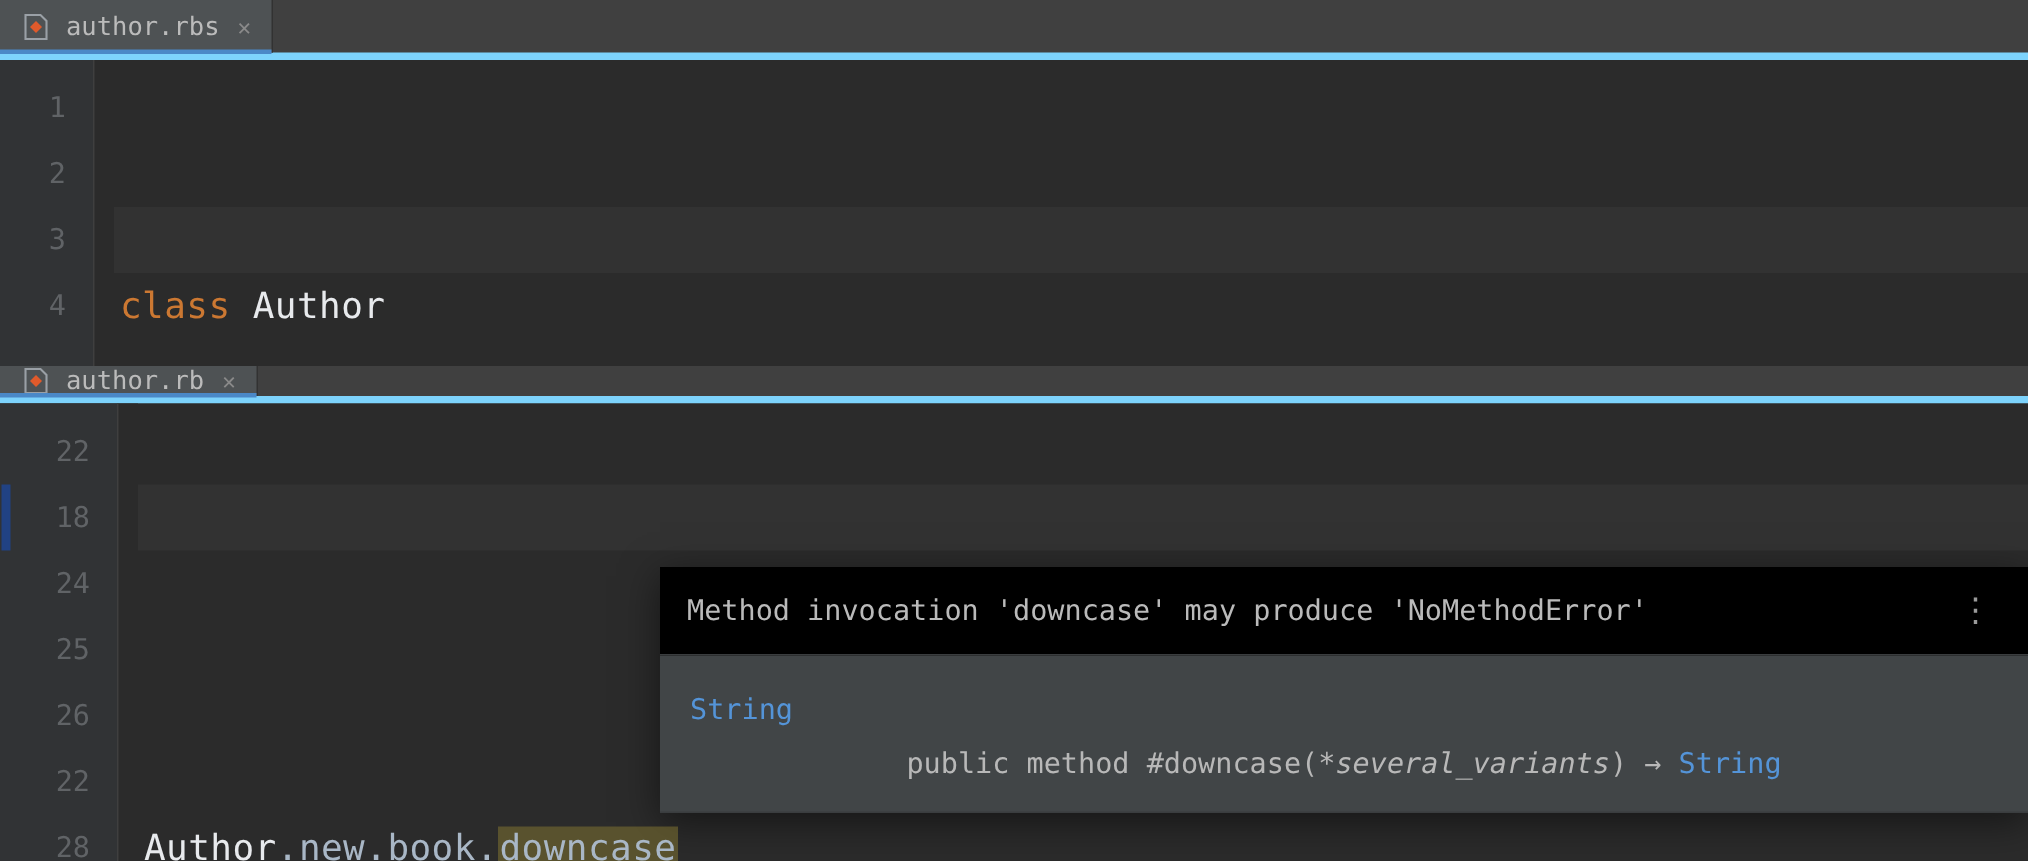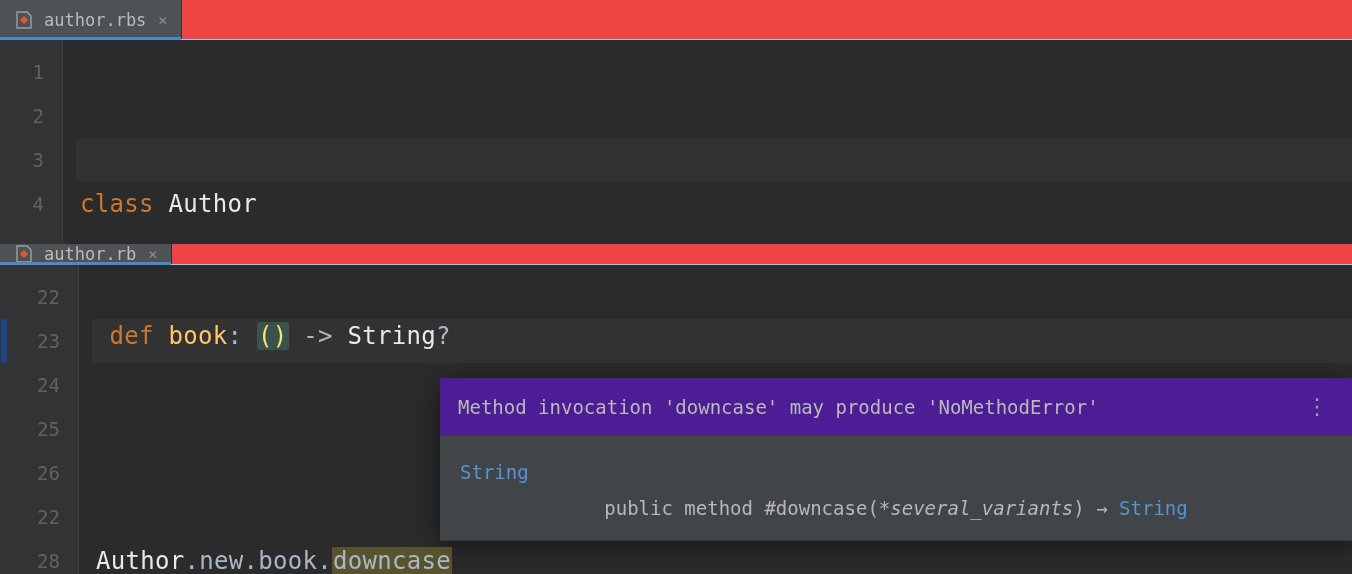--- a/index.html
+++ b/index.html
@@ -7,25 +7,25 @@
     background: #2b2b2b;
     font-family: 'Menlo', 'Consolas', monospace;
     font-size: 18px;
     color: #a9b7c6;
     width: 1352px;
     height: 574px;
     overflow: hidden;
   }
   .pane { display: flex; flex-direction: column; }
   .tabbar {
-    background: #ef4444;
+    background: #404040;
     height: 40px;
     display: flex;
     align-items: stretch;
-    border-bottom: 1px solid #7dd3fc;
+    border-bottom: 5px solid #7dd3fc;
   }
   .tab {
     display: flex;
     align-items: center;
     padding: 0 12px 0 14px;
     background: #4e5254;
     border-right: 1px solid #323232;
     gap: 10px;
     position: relative;
   }
@@ -103,21 +103,21 @@
     left: 440px;
     top: 378px;
     width: 912px;
     background: #414547;
     box-shadow: 0 6px 24px rgba(0,0,0,0.5);
     display: flex;
     flex-direction: column;
     font-size: 19px;
   }
   .tooltip-header {
-    background: #4c1d95;
+    background: #000000;
     display: flex;
     align-items: center;
     padding: 16px 18px;
     border-bottom: 1px solid #3a3d3f;
   }
   .tooltip-header .msg { color: #bababa; flex: 1; }
   .tooltip-header .more { color: #9a9a9a; font-size: 22px; letter-spacing: 2px; padding: 0 4px; cursor: pointer; }
   .tooltip-body {
     padding: 18px 20px 14px 20px;
     line-height: 36px;
@@ -157,42 +157,41 @@
     <div class="gutter">
       <div>1</div>
       <div>2</div>
       <div>3</div>
       <div>4</div>
     </div>
     <div class="gutter-border"></div>
     <div class="code">
       <div class="caret-line l3"></div>
       <div class="codeline"><span class="kw">class</span> <span class="ident">Author</span></div>
-      <div class="codeline">  <span class="kw">def</span> <span class="method">book</span><span class="punct">:</span> <span class="parens">()</span> <span class="punct">-&gt;</span> <span class="type">String</span><span class="punct">?</span></div>
       
     </div>
   </div>
 </div>
 
 <div class="pane pane2">
   <div class="tabbar">
     <div class="tab active">
       <svg class="filetype-icon" viewBox="0 0 20 20">
         <path d="M3 2 L13 2 L17 6 L17 18 L3 18 Z" fill="none" stroke="#9aa0a6" stroke-width="1.4"></path>
         <path d="M10 6 L6 10 L10 14 L14 10 Z" fill="#e05a2b"></path>
       </svg>
       <span class="label">author.rb</span>
       <span class="close">✕</span>
     </div>
   </div>
   <div class="editor editor2 editor-wrap">
     <div class="gutter-mark"></div>
     <div class="gutter gutter2">
       <div>22</div>
-      <div>23</div>
+      <div>18</div>
       <div>24</div>
       <div>25</div>
       <div>26</div>
       <div>22</div>
       <div>28</div>
     </div>
     <div class="gutter-border"></div>
     <div class="code">
       <div class="caret-line l23"></div>
       <div class="codeline"> </div>

